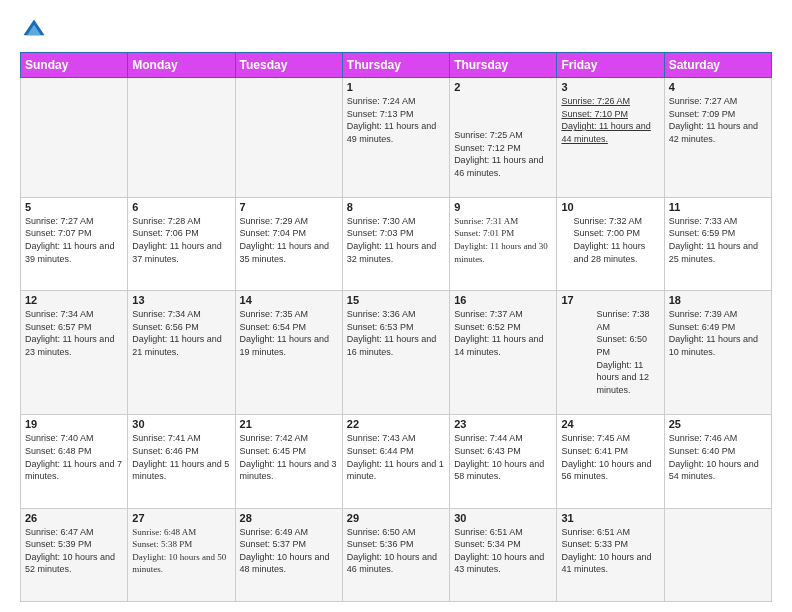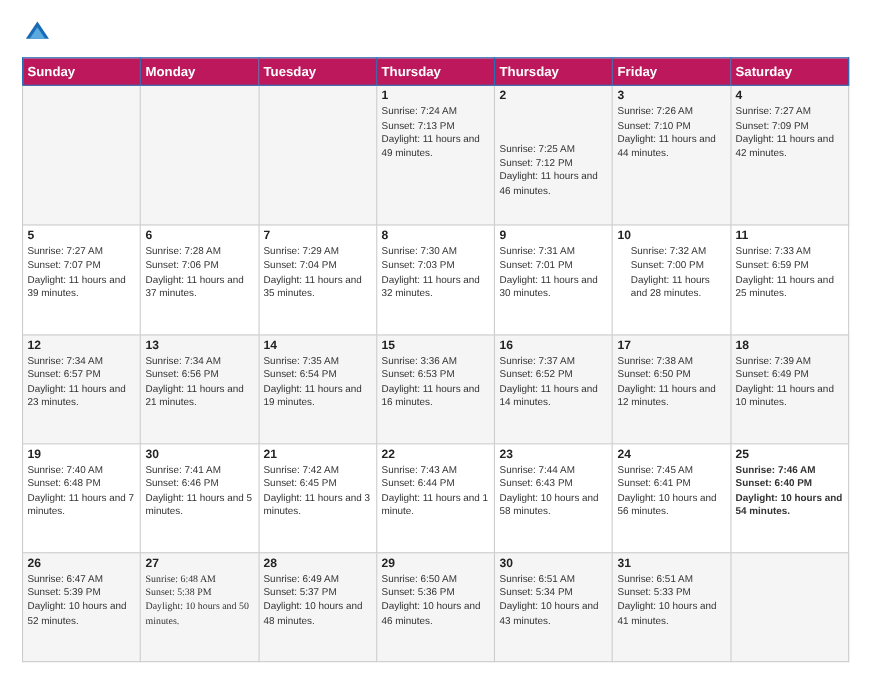--- a/index.html
+++ b/index.html
@@ -53,21 +53,21 @@
       color: #555;
     }
     .calendar {
       flex: 1;
       border: 1px solid #ccc;
       border-collapse: collapse;
       width: 100%;
       table-layout: fixed;
     }
     .calendar th {
-      background: #be185d;
+      background: #d946ef;
       color: #fff;
       font-size: 12px;
       font-weight: bold;
       padding: 5px 4px;
       text-align: left;
       border: 1px solid #2a6db5;
     }
     .calendar td {
       border: 1px solid #ccc;
       vertical-align: top;
@@ -141,21 +141,21 @@
 Daylight: 11 hours and 49 minutes.</div>
           </td>
           <td>
             <div class="day-number">2</div>
             <div class="day-info" style="white-space: pre-line; margin-top: 36px;">Sunrise: 7:25 AM
 Sunset: 7:12 PM
 Daylight: 11 hours and 46 minutes.</div>
           </td>
           <td>
             <div class="day-number">3</div>
-            <div class="day-info" style="white-space: pre-line;">Sunrise: 7:26 AM
+            <div class="day-info" style="white-space: pre-line; text-decoration: underline;">Sunrise: 7:26 AM
 Sunset: 7:10 PM
 Daylight: 11 hours and 44 minutes.</div>
           </td>
           <td>
             <div class="day-number">4</div>
             <div class="day-info" style="white-space: pre-line;">Sunrise: 7:27 AM
 Sunset: 7:09 PM
 Daylight: 11 hours and 42 minutes.</div>
           </td>
         </tr>
@@ -179,21 +179,21 @@
 Daylight: 11 hours and 35 minutes.</div>
           </td>
           <td>
             <div class="day-number">8</div>
             <div class="day-info" style="white-space: pre-line;">Sunrise: 7:30 AM
 Sunset: 7:03 PM
 Daylight: 11 hours and 32 minutes.</div>
           </td>
           <td>
             <div class="day-number">9</div>
-            <div class="day-info" style="white-space: pre-line;">Sunrise: 7:31 AM
+            <div class="day-info" style="white-space: pre-line; font-family: Liberation Serif, serif;">Sunrise: 7:31 AM
 Sunset: 7:01 PM
 Daylight: 11 hours and 30 minutes.</div>
           </td>
           <td>
             <div class="day-number">10</div>
             <div class="day-info" style="white-space: pre-line; margin-left: 12px;">Sunrise: 7:32 AM
 Sunset: 7:00 PM
 Daylight: 11 hours and 28 minutes.</div>
           </td>
           <td>
@@ -229,21 +229,21 @@
 Daylight: 11 hours and 16 minutes.</div>
           </td>
           <td>
             <div class="day-number">16</div>
             <div class="day-info" style="white-space: pre-line;">Sunrise: 7:37 AM
 Sunset: 6:52 PM
 Daylight: 11 hours and 14 minutes.</div>
           </td>
           <td>
             <div class="day-number">17</div>
-            <div class="day-info" style="white-space: pre-line;">Sunrise: 7:38 AM
+            <div class="day-info" style="white-space: pre-line; margin-left: 35px;">Sunrise: 7:38 AM
 Sunset: 6:50 PM
 Daylight: 11 hours and 12 minutes.</div>
           </td>
           <td>
             <div class="day-number">18</div>
             <div class="day-info" style="white-space: pre-line;">Sunrise: 7:39 AM
 Sunset: 6:49 PM
 Daylight: 11 hours and 10 minutes.</div>
           </td>
         </tr>
@@ -279,21 +279,21 @@
 Daylight: 10 hours and 58 minutes.</div>
           </td>
           <td>
             <div class="day-number">24</div>
             <div class="day-info" style="white-space: pre-line;">Sunrise: 7:45 AM
 Sunset: 6:41 PM
 Daylight: 10 hours and 56 minutes.</div>
           </td>
           <td>
             <div class="day-number">25</div>
-            <div class="day-info" style="white-space: pre-line; font-weight: bold;">Sunrise: 7:46 AM
+            <div class="day-info" style="white-space: pre-line;">Sunrise: 7:46 AM
 Sunset: 6:40 PM
 Daylight: 10 hours and 54 minutes.</div>
           </td>
         </tr>
         <tr>
           <td>
             <div class="day-number">26</div>
             <div class="day-info" style="white-space: pre-line;">Sunrise: 6:47 AM
 Sunset: 5:39 PM
 Daylight: 10 hours and 52 minutes.</div>

